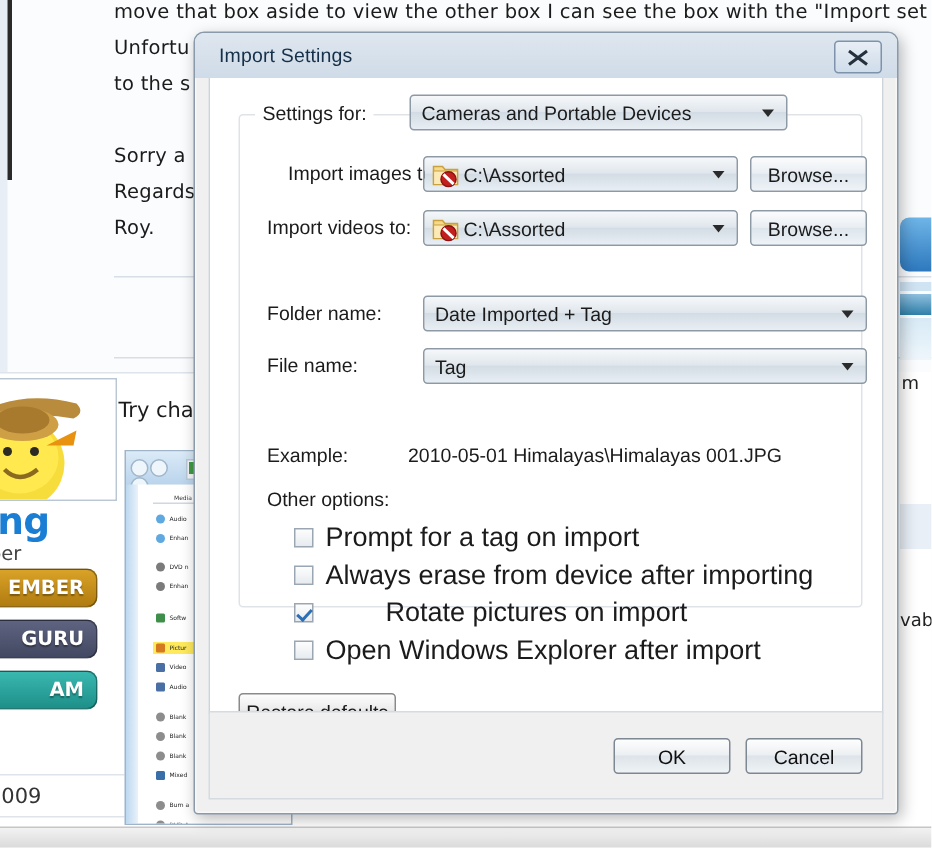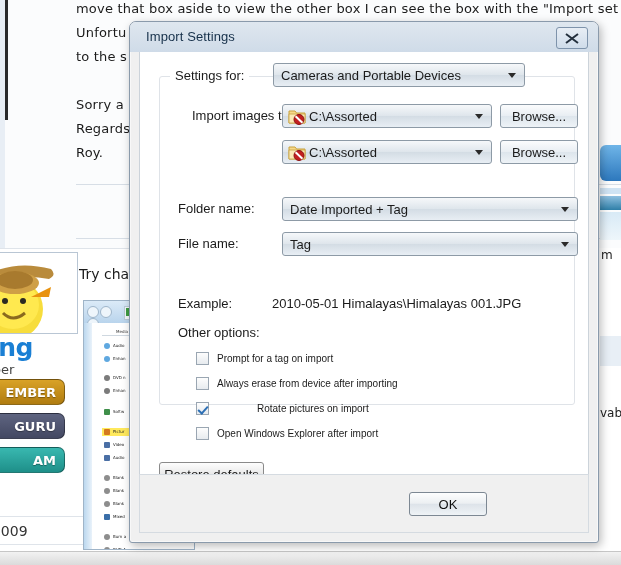--- a/index.html
+++ b/index.html
@@ -181,21 +181,21 @@
   .cbrow{position:absolute;left:36px;height:22px;display:flex;align-items:center;cursor:pointer;}
   .cbox{
     width:13px;height:13px;box-sizing:border-box;
     border:1px solid #9aa6b2;background:linear-gradient(#fdfdfd,#e7ebef);
     position:relative;flex:0 0 auto;
   }
   .cbox.checked::after{
     content:"";position:absolute;left:3px;top:1px;width:4px;height:8px;
     border:solid #2c6fb5;border-width:0 2px 2px 0;transform:rotate(42deg);
   }
-  .cblabel{font-size:10px;color:#1b1b1b;margin-left:8px;white-space:nowrap;text-align:right;}
+  .cblabel{font-size:18px;color:#1b1b1b;margin-left:8px;white-space:nowrap;text-align:right;}
 
   .link{
     position:absolute;font-size:13px;color:#2a52be;text-decoration:underline;cursor:pointer;
     white-space:nowrap;
   }
 
   .footer-btn{
     position:absolute;top:17px;width:78px;height:24px;box-sizing:border-box;
     border:1px solid #7d8893;border-radius:3px;
     background:linear-gradient(#fdfefe,#eceff2 47%,#dde3e9 50%,#eff3f6);
@@ -374,20 +374,21 @@
           </span>
           <span class="combo-text">C:\Assorted</span>
           <span class="combo-arrow"></span>
         </div>
         <div class="btn" style="left:340px;top:0;width:78px;">
           <span>Browse...</span>
         </div>
       </div>
 
       <div class="row" style="top:63px;">
+        <span class="row-label" style="left:18px;top:4px;">Import videos to:</span>
         <div class="combo withicon" style="left:122px;top:0;width:210px;">
           <span class="folder-ic">
             <svg width="18" height="17" viewBox="0 0 18 17">
               <path d="M1 3 h6 l1.6 2 H17 v10 H1 Z" fill="#f6d98a" stroke="#c9a23f" stroke-width="1"></path>
               <path d="M1 6 h16 v9 H1 Z" fill="#fbe9b6" stroke="#c9a23f" stroke-width="0.8"></path>
               <circle cx="11" cy="11.5" r="5" fill="#c21f1f" stroke="#8c1212" stroke-width="1"></circle>
               <path d="M7.6 8.2 L14.4 14.8" stroke="#ffffff" stroke-width="2"></path>
             </svg>
           </span>
           <span class="combo-text">C:\Assorted</span>
@@ -442,14 +443,17 @@
       <span>Restore defaults</span>
     </div>
 
     <a class="link" style="left:19px;top:447px;">How do I change my import settings?</a>
   </div>
 
   <div class="dlg-footer">
     <div class="footer-btn" style="left:269px;">
       <span>OK</span>
     </div>
+    <div class="footer-btn" style="left:357px;">
+      <span>Cancel</span>
+    </div>
   </div>
 </div>
 
 </body></html>

